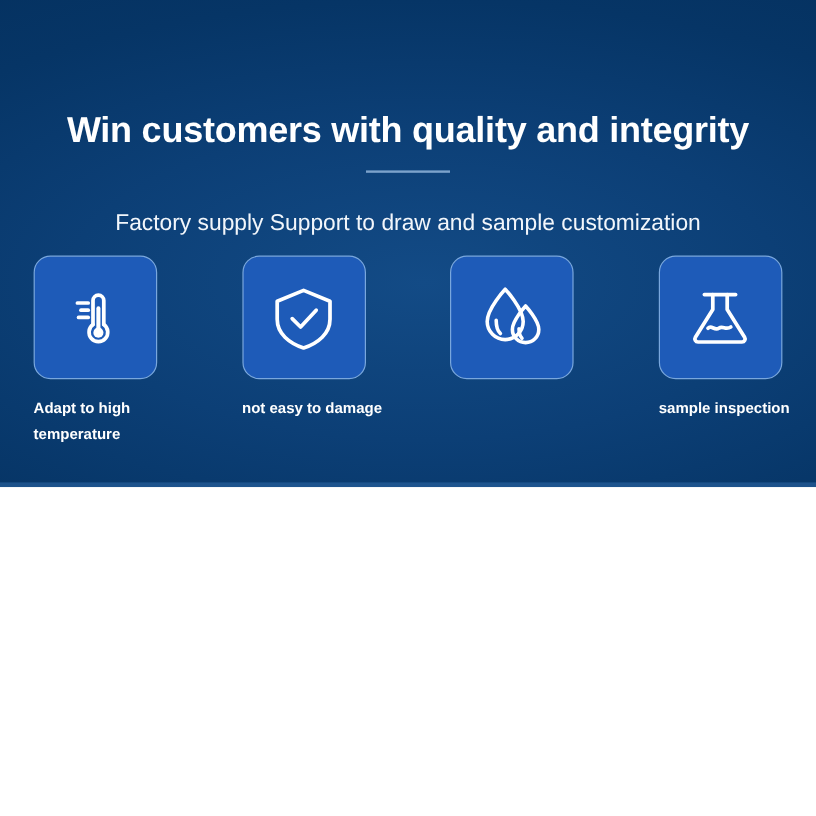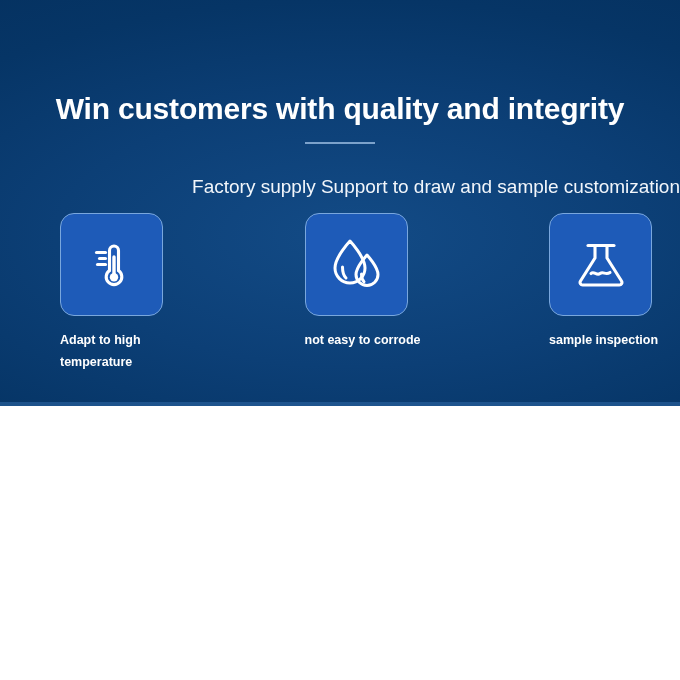--- a/index.html
+++ b/index.html
@@ -59,39 +59,38 @@
     height: 2px;
     background: #8fb3d9;
     opacity: .85;
   }
 
   .hero-sub {
     position: absolute;
     top: 158px;
     left: 0;
     width: 680px;
-    text-align: right;
+    text-align: center;
     color: #f2f6fb;
     font-size: 19px;
     font-weight: 400;
     line-height: 1;
   }
 
   
   .features {
     position: absolute;
     top: 213px;
     left: 28px;
     width: 624px;
     display: flex;
     justify-content: space-between;
   }
   .feature {
     width: 103px;
-    margin-left: 32px;
   }
   .card {
     width: 103px;
     height: 103px;
     box-sizing: border-box;
     border-radius: 14px;
     background: #1e5bb8;
     border: 1px solid #79a7dd;
     display: flex;
     align-items: center;
@@ -143,33 +142,43 @@
               <line x1="12.5" y1="15.5" x2="21.5" y2="15.5"></line>
               <line x1="15.5" y1="21.5" x2="21.5" y2="21.5"></line>
               <line x1="13.5" y1="27.5" x2="21.5" y2="27.5"></line>
             </svg>
           </span>
         </div>
         <div class="feature-label wrap">Adapt to high temperature</div>
       </div>
 
 
+      <div class="feature">
+        <div class="card">
+          <span>
+            <svg width="56" height="58" viewBox="0 0 56 58" fill="none" stroke="#ffffff" stroke-width="3.1" stroke-linecap="round" stroke-linejoin="round">
+              <path d="M28 6 L50 15 V30 C50 42 40 50 28 54 C16 50 6 42 6 30 V15 Z"></path>
+              <path d="M18.5 29.5 L25.5 36.5 L38.5 22.5"></path>
+            </svg>
+          </span>
+        </div>
+        <div class="feature-label">not easy to damage</div>
+      </div>
 
       <div class="feature">
         <div class="card">
           <span>
             <svg width="58" height="58" viewBox="0 0 58 58" fill="none" stroke="#ffffff" stroke-width="3" stroke-linecap="round" stroke-linejoin="round">
               <path d="M23 5 C23 5 38 21 38 32 C38 40.3 31.3 47 23 47 C14.7 47 8 40.3 8 32 C8 21 23 5 23 5 Z"></path>
               <path d="M15.5 31 C15.5 36 16.5 39.5 19 42"></path>
               <path d="M40 19 C40 19 51 31 51 38.5 C51 44.6 46.1 49.5 40 49.5 C33.9 49.5 29 44.6 29 38.5 C29 31 40 19 40 19 Z"></path>
               <path d="M34.5 38 C34.5 41.6 35.2 44 37 45.8"></path>
             </svg>
           </span>
         </div>
-        <div class="feature-label">not easy to corrode</div>
       </div>
 
       <div class="feature">
         <div class="card">
           <span>
             <svg width="58" height="56" viewBox="0 0 58 56" fill="none" stroke="#ffffff" stroke-width="3.1" stroke-linecap="round" stroke-linejoin="round">
               <line x1="16" y1="8.5" x2="42" y2="8.5"></line>
               <path d="M23 8.5 V21 L8.5 44 a2.6 2.6 0 0 0 2.2 4 H47.3 a2.6 2.6 0 0 0 2.2 -4 L35 21 V8.5"></path>
               <path d="M19 36.5 C22 33.5 24.5 39 28 36.5 C31.5 34 33.5 38.5 38 35.5"></path>
             </svg>

